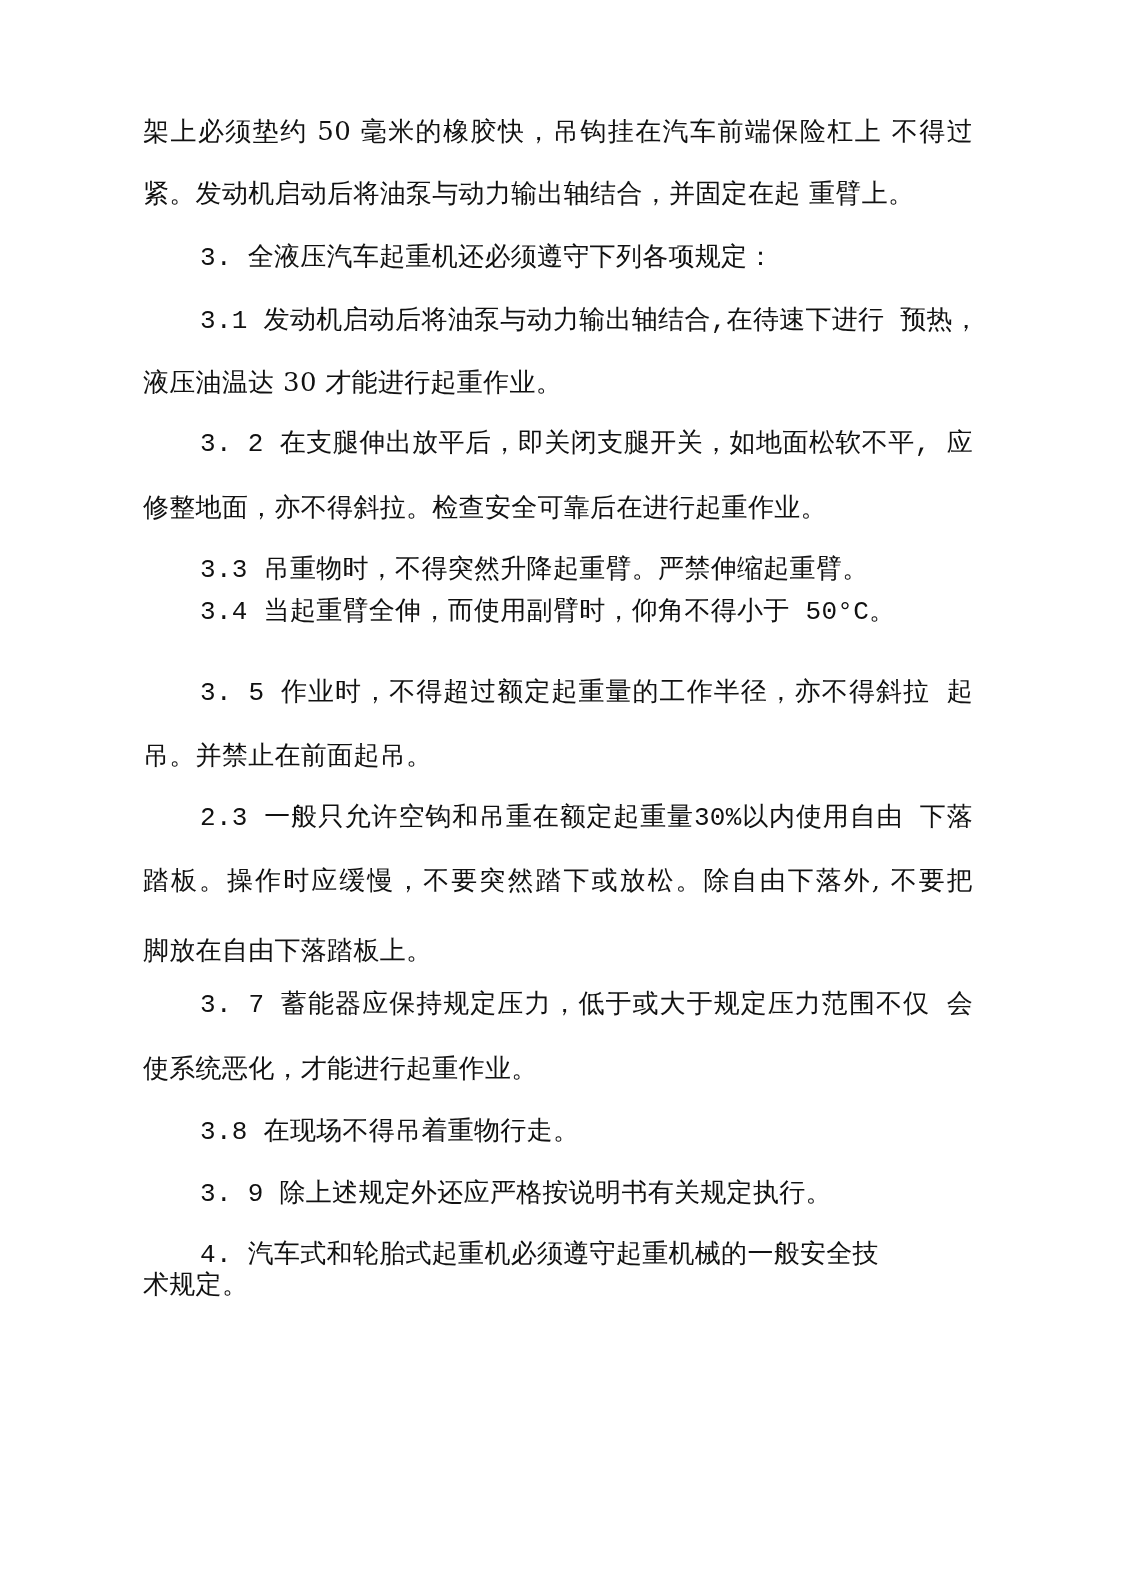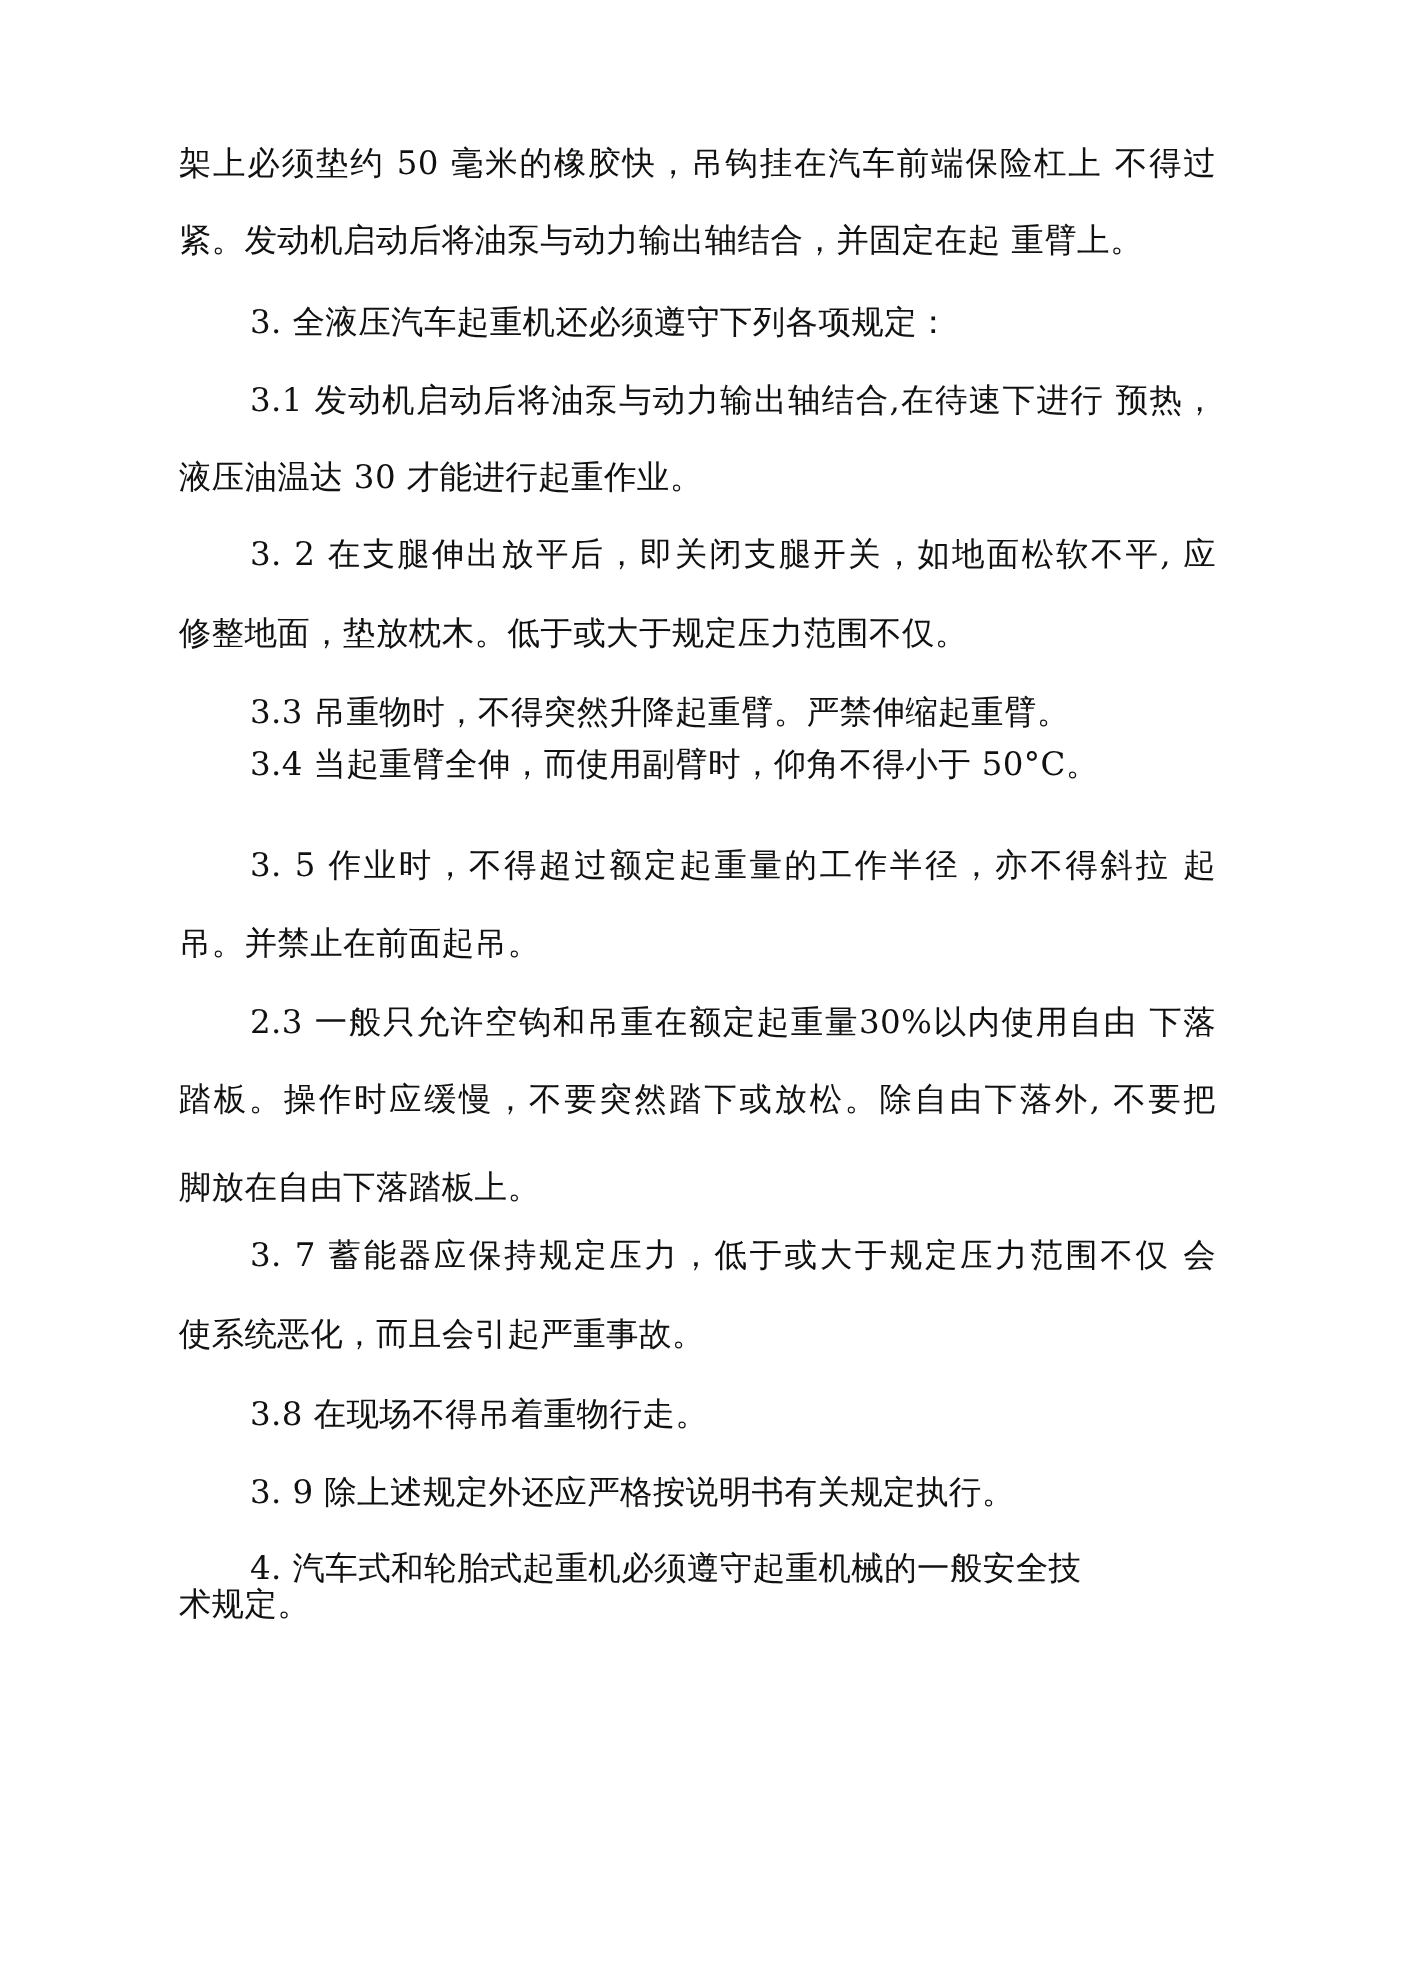--- a/index.html
+++ b/index.html
@@ -31,39 +31,40 @@
       white-space: nowrap;
       letter-spacing: 0.3px;
     }
     .line.justify {
       text-align: justify;
       text-align-last: justify;
     }
     .line.indent {
       left: 200px;
       width: 773px;
+      font-family: Liberation Mono, monospace;
     }
   </style>
 </head>
 <body>
 
 <div class="page">
   <div class="line justify" style="top:115px">架上必须垫约 50 毫米的橡胶快，吊钩挂在汽车前端保险杠上 不得过</div>
   <div class="line" style="top:177px">紧。发动机启动后将油泵与动力输出轴结合，并固定在起  重臂上。</div>
   <div class="line indent" style="top:242px">3. 全液压汽车起重机还必须遵守下列各项规定：</div>
   <div class="line indent justify" style="top:305px">3.1 发动机启动后将油泵与动力输出轴结合,在待速下进行 预热，</div>
   <div class="line" style="top:366px">液压油温达 30 才能进行起重作业。</div>
   <div class="line indent justify" style="top:428px">3. 2 在支腿伸出放平后，即关闭支腿开关，如地面松软不平, 应</div>
-  <div class="line" style="top:491px">修整地面，垫放枕木。低于或大于规定压力范围不仅。</div>
+  <div class="line" style="top:491px">修整地面，亦不得斜拉。检查安全可靠后在进行起重作业。</div>
   <div class="line indent" style="top:554px">3.3 吊重物时，不得突然升降起重臂。严禁伸缩起重臂。</div>
   <div class="line indent" style="top:596px">3.4 当起重臂全伸，而使用副臂时，仰角不得小于 50°C。</div>
   <div class="line indent justify" style="top:677px">3. 5 作业时，不得超过额定起重量的工作半径，亦不得斜拉  起</div>
   <div class="line" style="top:739px">吊。并禁止在前面起吊。</div>
   <div class="line indent justify" style="top:802px">2.3 一般只允许空钩和吊重在额定起重量30%以内使用自由 下落</div>
   <div class="line justify" style="top:864px">踏板。操作时应缓慢，不要突然踏下或放松。除自由下落外, 不要把</div>
   <div class="line" style="top:934px">脚放在自由下落踏板上。</div>
   <div class="line indent justify" style="top:989px">3. 7 蓄能器应保持规定压力，低于或大于规定压力范围不仅  会</div>
-  <div class="line" style="top:1052px">使系统恶化，而且会引起严重事故。</div>
+  <div class="line" style="top:1052px">使系统恶化，才能进行起重作业。</div>
   <div class="line indent" style="top:1116px">3.8 在现场不得吊着重物行走。</div>
   <div class="line indent" style="top:1178px">3. 9 除上述规定外还应严格按说明书有关规定执行。</div>
   <div class="line indent" style="top:1239px">4.   汽车式和轮胎式起重机必须遵守起重机械的一般安全技</div>
   <div class="line" style="top:1268px">术规定。</div>
 </div>
 
 </body></html>

